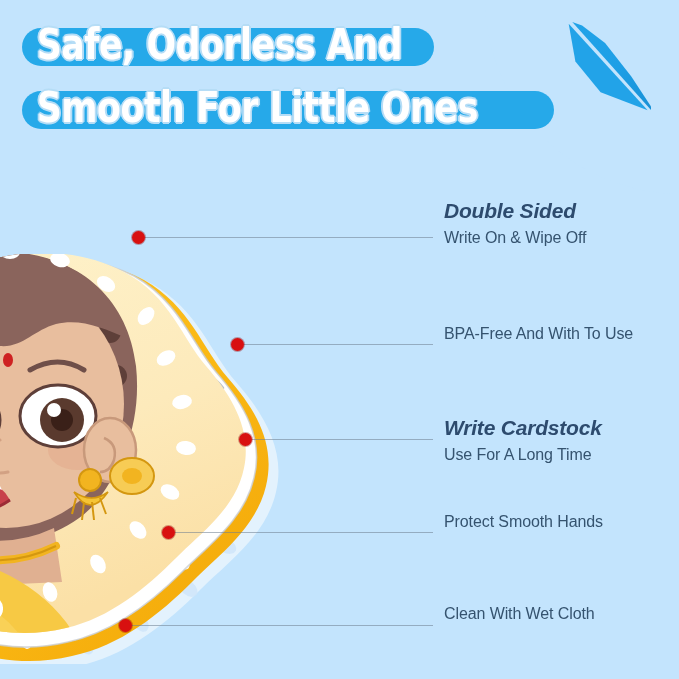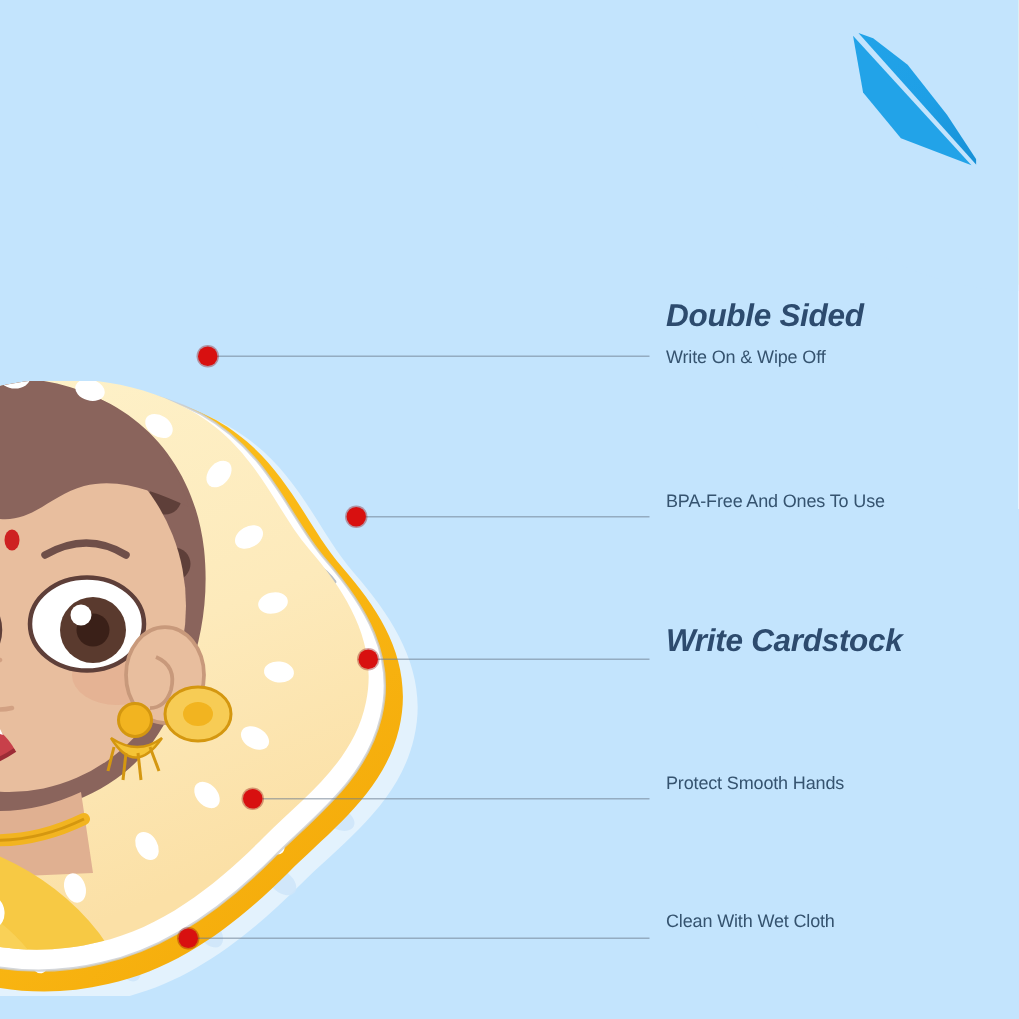--- a/index.html
+++ b/index.html
@@ -144,37 +144,48 @@
     font-size: 21px;
     line-height: 26px;
     color: #2d4b6e;
     margin: 0;
     letter-spacing: -0.2px;
     font-style: italic;
   }
   .feature-sub {
     font-family: "Liberation Sans", sans-serif;
     font-weight: 400;
-    font-size: 12px;
+    font-size: 16px;
     line-height: 24px;
     color: #35536f;
     margin: 2px 0 0 0;
     letter-spacing: -0.1px;
   }
 </style>
 </head>
 <body>
 
 <div id="canvas">
 
   <div id="corner-green"></div>
   <div id="corner-paper"></div>
   <div id="corner-curl"></div>
   <div id="corner-curl2"></div>
 
+  <div id="headline">
+    <div class="headline-row">
+      <div class="headline-pill" style="width:412px;"></div>
+      <span class="headline-text">Safe, Odorless And</span>
+    </div>
+    <br>
+    <div class="headline-row">
+      <div class="headline-pill" style="width:532px;"></div>
+      <span class="headline-text">Smooth For Little Ones</span>
+    </div>
+  </div>
 
   <div id="product">
     <svg viewBox="0 0 420 410" xmlns="http://www.w3.org/2000/svg">
       <defs>
         <clipPath id="clipCream">
           <path d="M20,40 C60,-6 150,-14 210,18 C256,42 268,84 292,112
                    C318,142 338,176 330,214 C322,254 288,278 262,304
                    C232,334 196,364 152,374 C104,386 54,376 18,352
                    C-18,328 -40,286 -42,240 L-42,120 C-38,86 -8,62 20,40 Z"></path>
         </clipPath>
@@ -375,26 +386,27 @@
   <div id="callouts">
       <div class="callout-line" style="left: 145px; top: 237px; width: 288px;"></div>
       <div class="callout-dot" style="left: 132px; top: 231px;"></div>
       <div class="feature" style="top: 198px;">
         <div class="feature-title">Double Sided</div>
         <div class="feature-sub">Write On &amp; Wipe Off</div>
       </div>
       <div class="callout-line" style="left: 244px; top: 344px; width: 189px;"></div>
       <div class="callout-dot" style="left: 231px; top: 338px;"></div>
       <div class="feature" style="top: 320px;">
-        <div class="feature-sub">BPA-Free And Ones To Use</div>
+        <div class="feature-sub">BPA-Free And With To Use</div>
       </div>
       <div class="callout-line" style="left: 252px; top: 439px; width: 181px;"></div>
       <div class="callout-dot" style="left: 239px; top: 433px;"></div>
       <div class="feature" style="top: 415px;">
         <div class="feature-title">Write Cardstock</div>
+        <div class="feature-sub">Use For A Long Time</div>
       </div>
       <div class="callout-line" style="left: 175px; top: 532px; width: 258px;"></div>
       <div class="callout-dot" style="left: 162px; top: 526px;"></div>
       <div class="feature" style="top: 508px;">
         <div class="feature-sub">Protect Smooth Hands</div>
       </div>
       <div class="callout-line" style="left: 132px; top: 625px; width: 301px;"></div>
       <div class="callout-dot" style="left: 119px; top: 619px;"></div>
       <div class="feature" style="top: 600px;">
         <div class="feature-sub">Clean With Wet Cloth</div>

